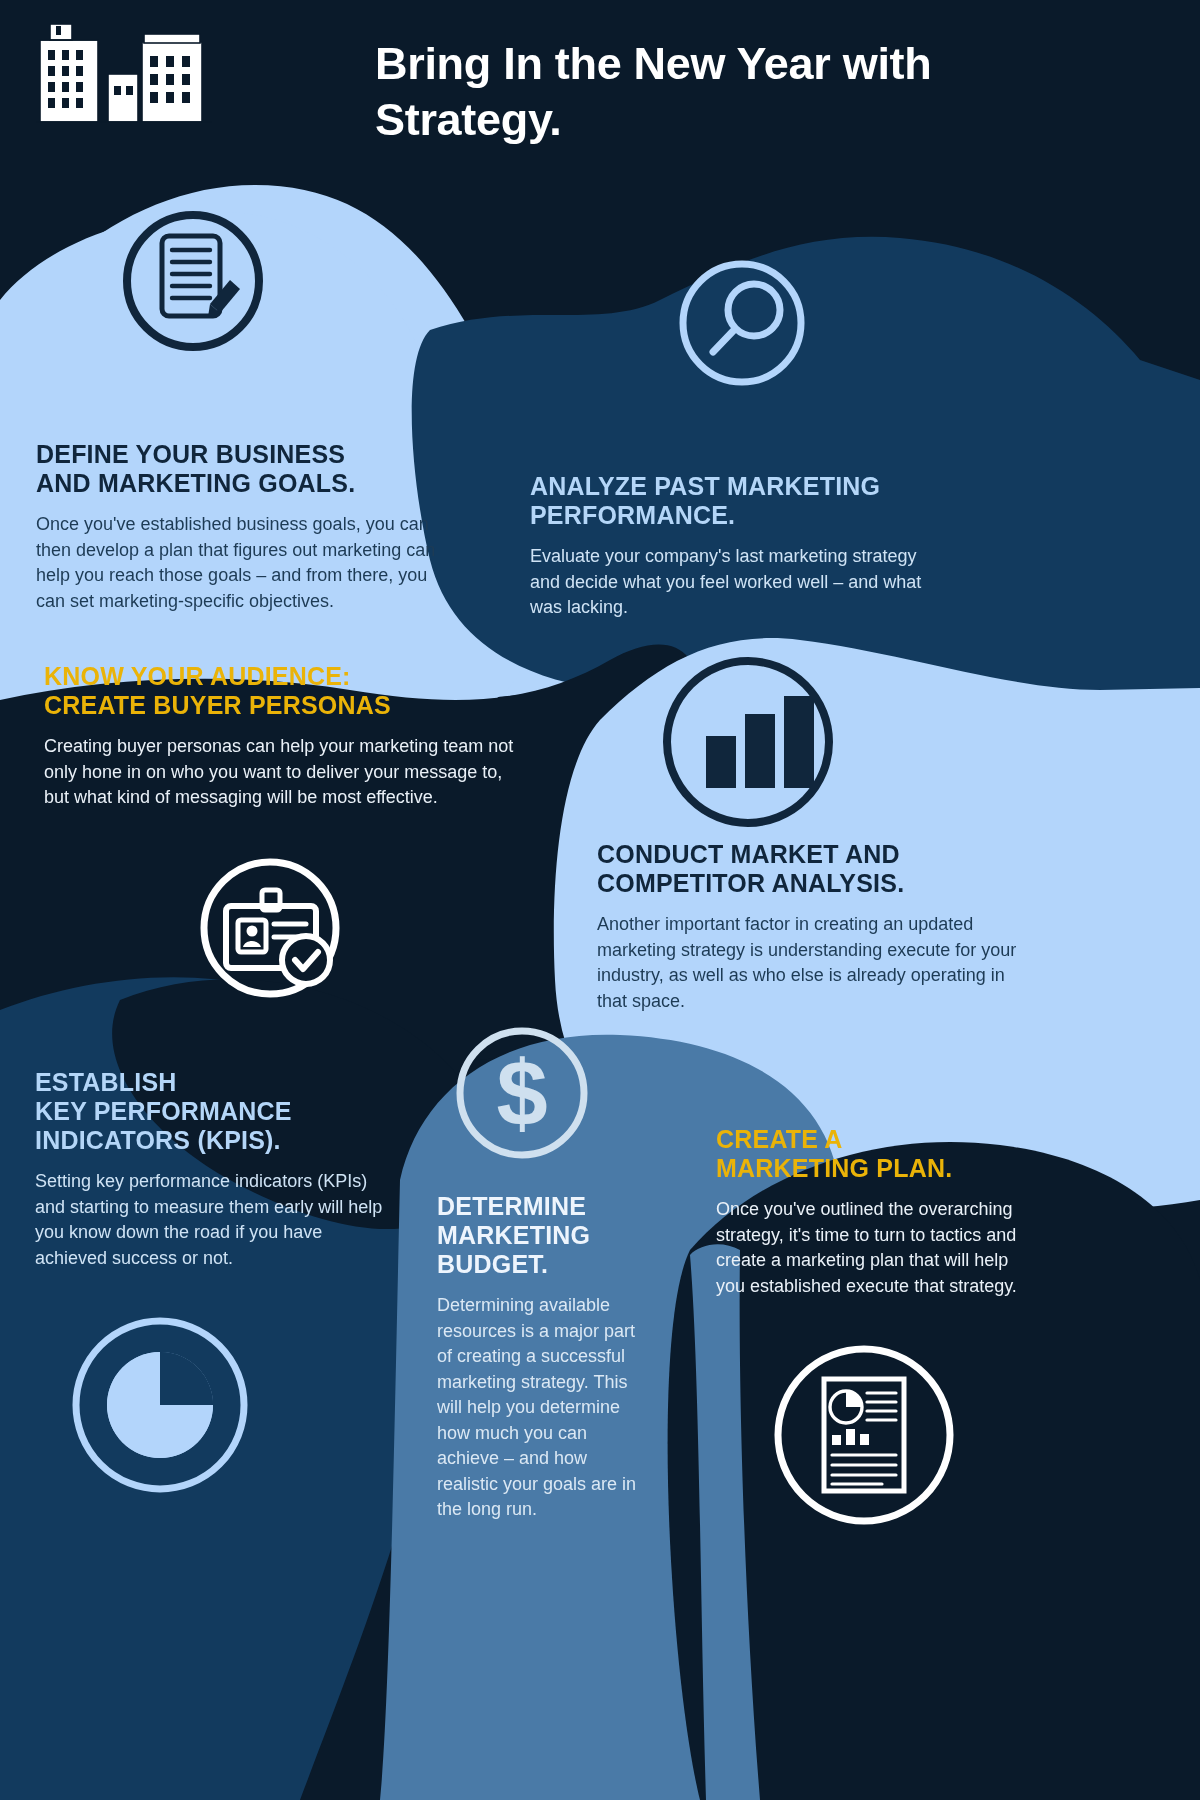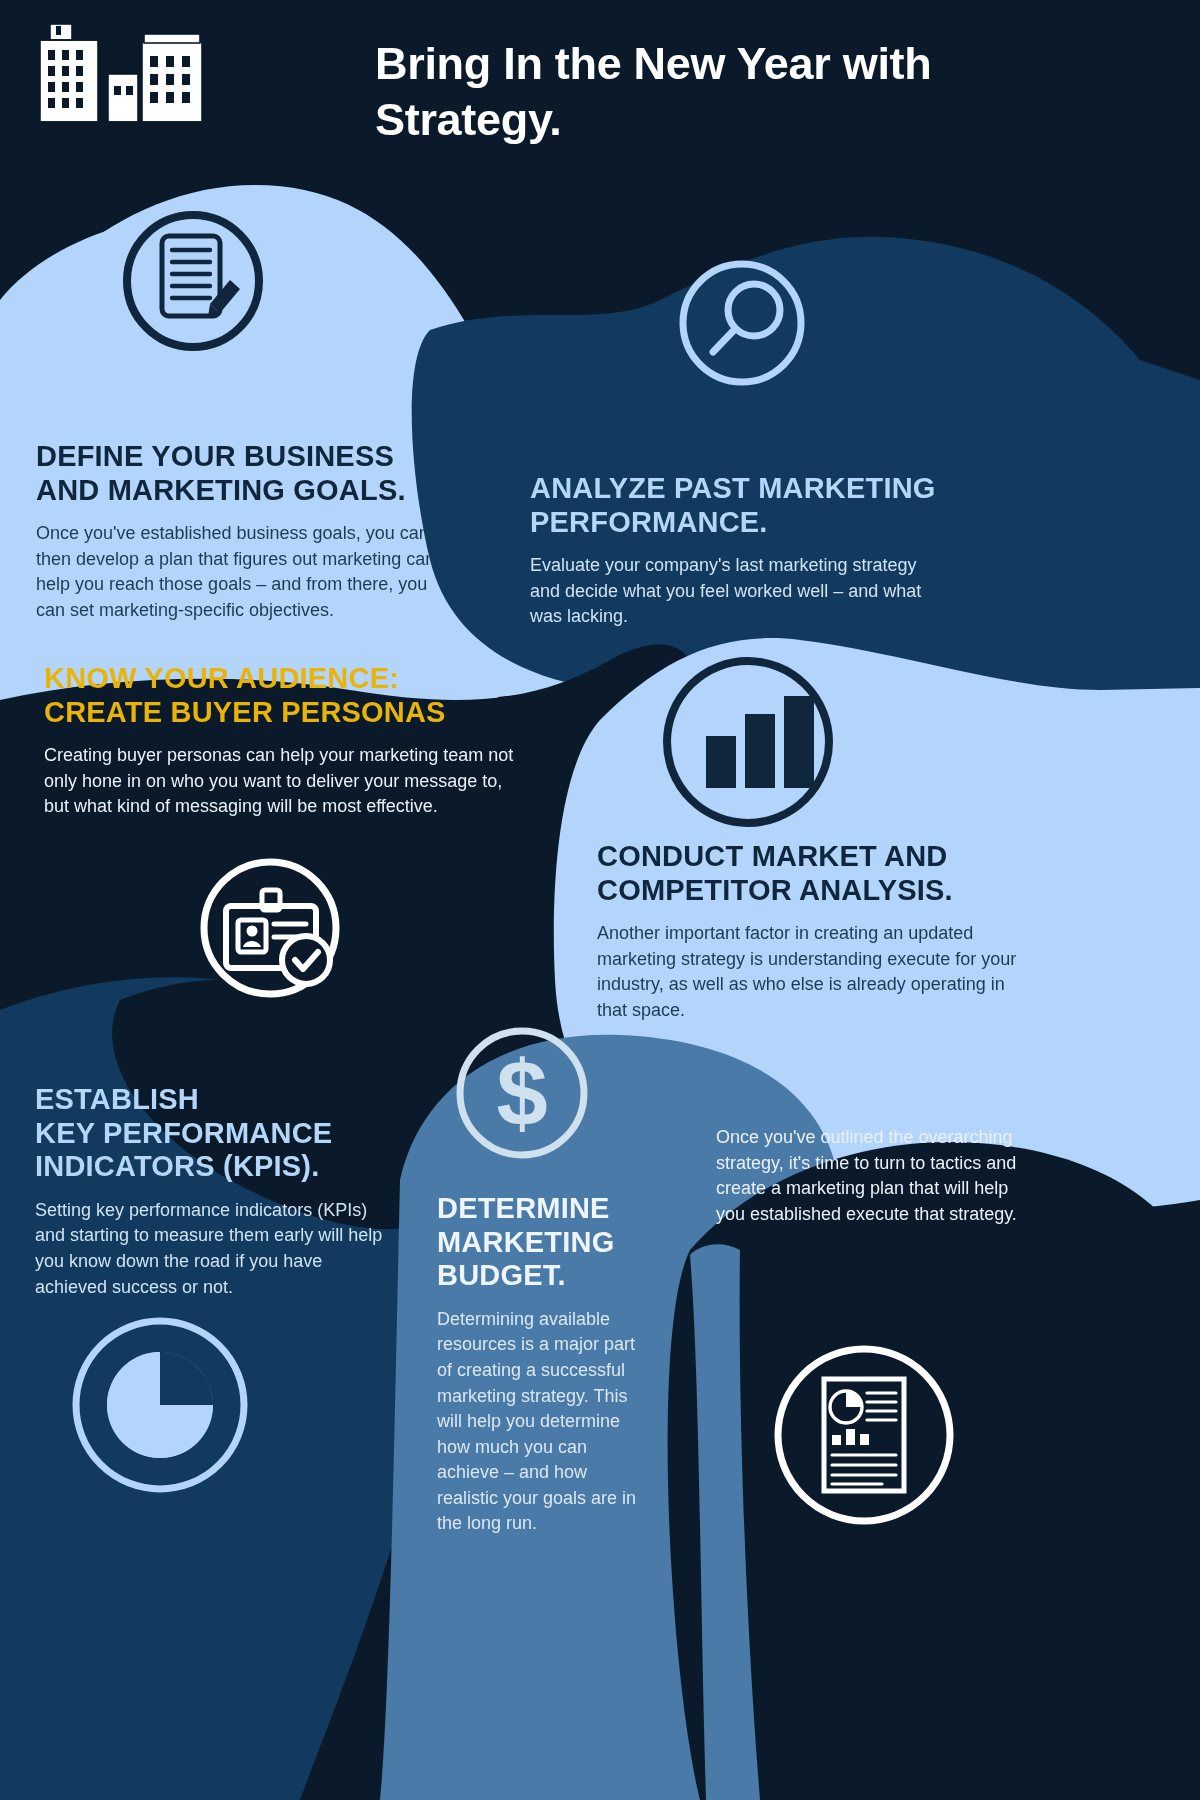--- a/index.html
+++ b/index.html
@@ -34,21 +34,21 @@
     letter-spacing:-0.3px;
   }
   .title .l1{display:block;}
   .title .l2{display:block;}
   .title .l3{display:block;}
 
   
   .sec{position:absolute;z-index:5;}
   .sec h2{
     margin:0 0 14px 0;
-    font-size:29px;
+    font-size:25px;
     font-weight:bold;
     line-height:1.16;
     letter-spacing:0.2px;
     text-transform:uppercase;
     white-space:pre-line;
   }
   .sec p{
     margin:0;
     font-size:18px;
     line-height:1.42;
@@ -73,21 +73,21 @@
 
   #sec2{left:530px;top:472px;width:410px;}
   #ico2{left:655px;top:260px;width:175px;height:130px;}
 
   #sec3{left:44px;top:662px;width:470px;}
   #ico3{left:188px;top:850px;width:175px;height:155px;}
 
   #sec4{left:597px;top:840px;width:430px;}
   #ico4{left:653px;top:650px;width:190px;height:185px;}
 
-  #sec5{left:35px;top:1068px;width:350px;margin-top:15px;}
+  #sec5{left:35px;top:1068px;width:350px;}
   #ico5{left:60px;top:1310px;width:205px;height:195px;}
 
   #sec6{left:437px;top:1192px;width:215px;}
   #ico6{left:430px;top:1025px;width:185px;height:135px;}
 
   #sec7{left:716px;top:1125px;width:325px;}
   #ico7{left:772px;top:1335px;width:185px;height:200px;}
 </style>
 </head>
 <body>
@@ -303,20 +303,22 @@
   </div>
 
   <div class="sec t-pale" id="sec6">
     <h2>DETERMINE
 MARKETING
 BUDGET.</h2>
     <p>Determining available resources is a major part of creating a successful marketing strategy. This will help you determine how much you can achieve – and how realistic your goals are in the long run.</p>
   </div>
 
   <div class="sec t-white" id="sec7">
+    <h2>CREATE A
+MARKETING PLAN.</h2>
     <p>Once you've outlined the overarching strategy, it's time to turn to tactics and create a marketing plan that will help you established execute that strategy.</p>
   </div>
 
   <div class="icon-wrap" id="ico7">
     <svg viewBox="0 0 185 200" width="185" height="200">
       <circle cx="92" cy="100" r="86" fill="none" stroke="#ffffff" stroke-width="7"></circle>
       <rect x="52" y="44" width="80" height="112" fill="none" stroke="#ffffff" stroke-width="5"></rect>
       <g stroke="#ffffff" stroke-width="3.2" stroke-linecap="round">
         <line x1="95" y1="58" x2="124" y2="58"></line>
         <line x1="95" y1="67" x2="124" y2="67"></line>

